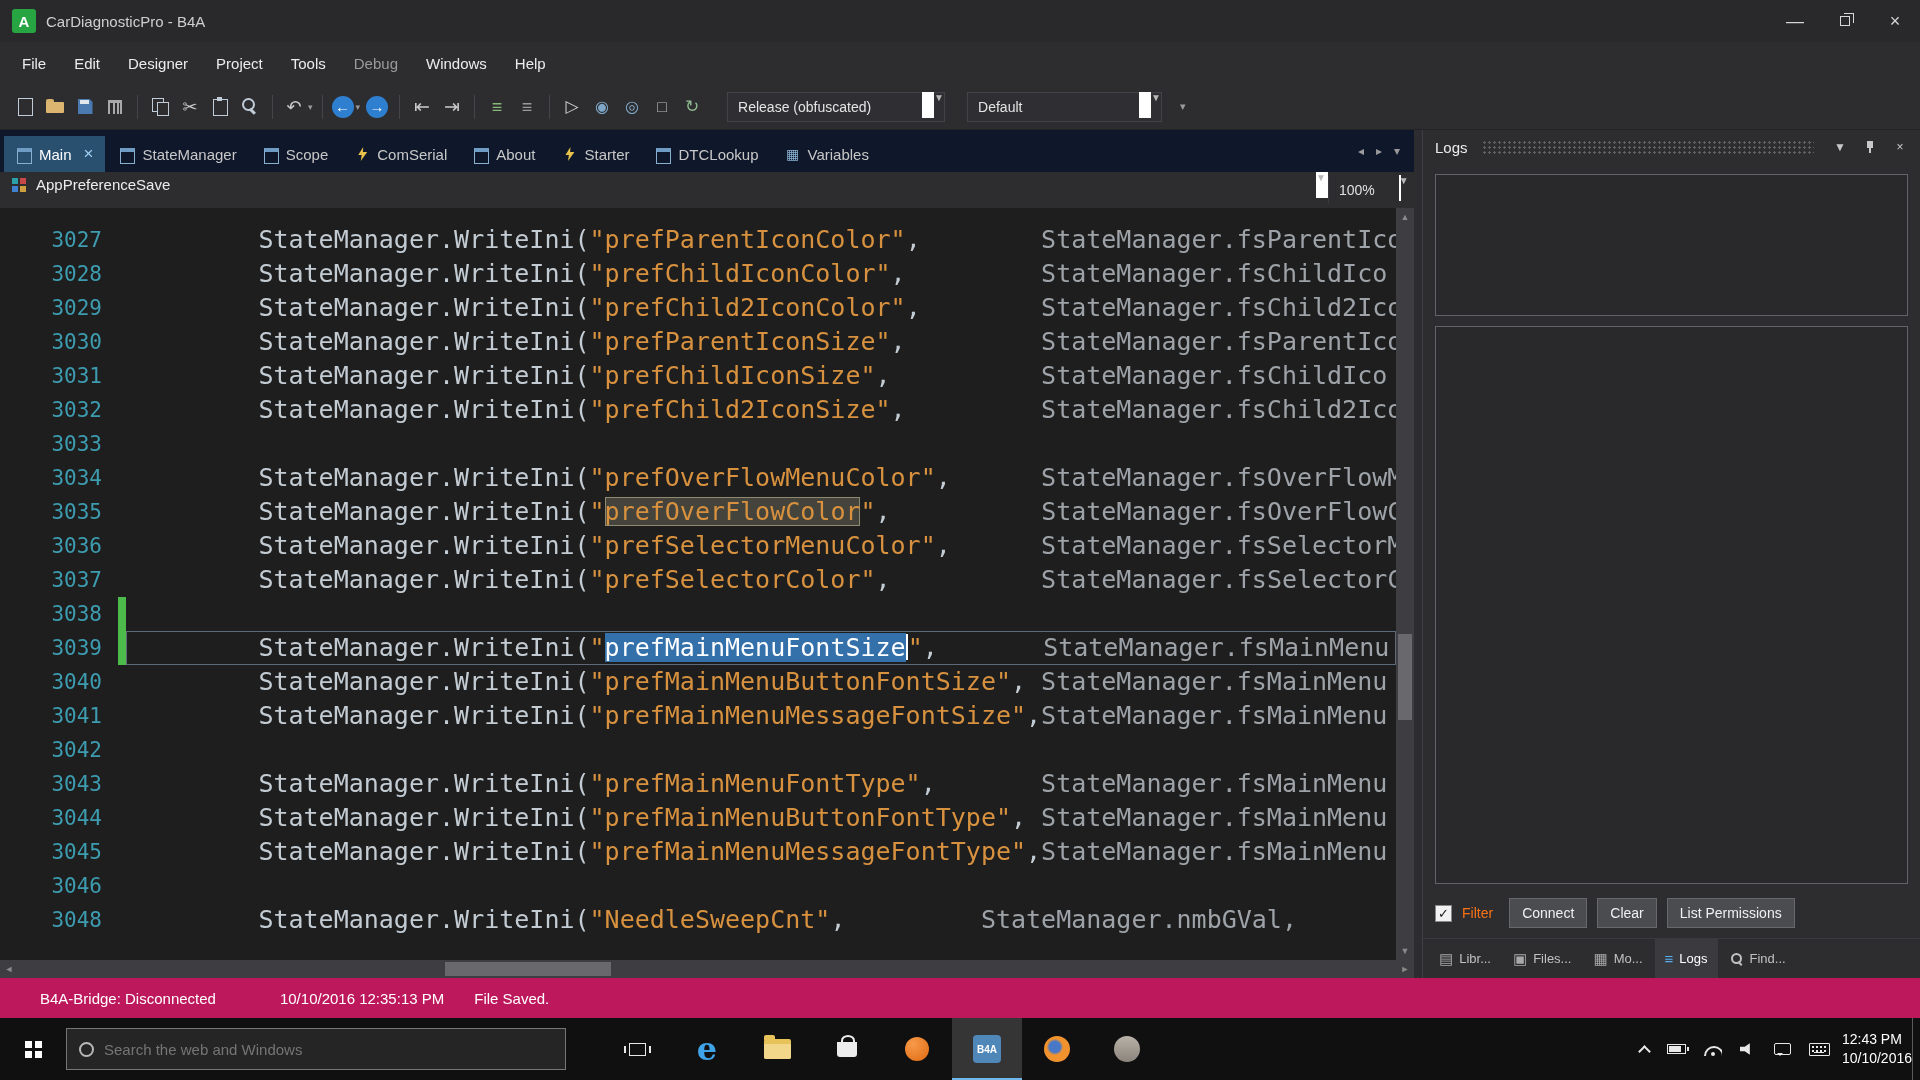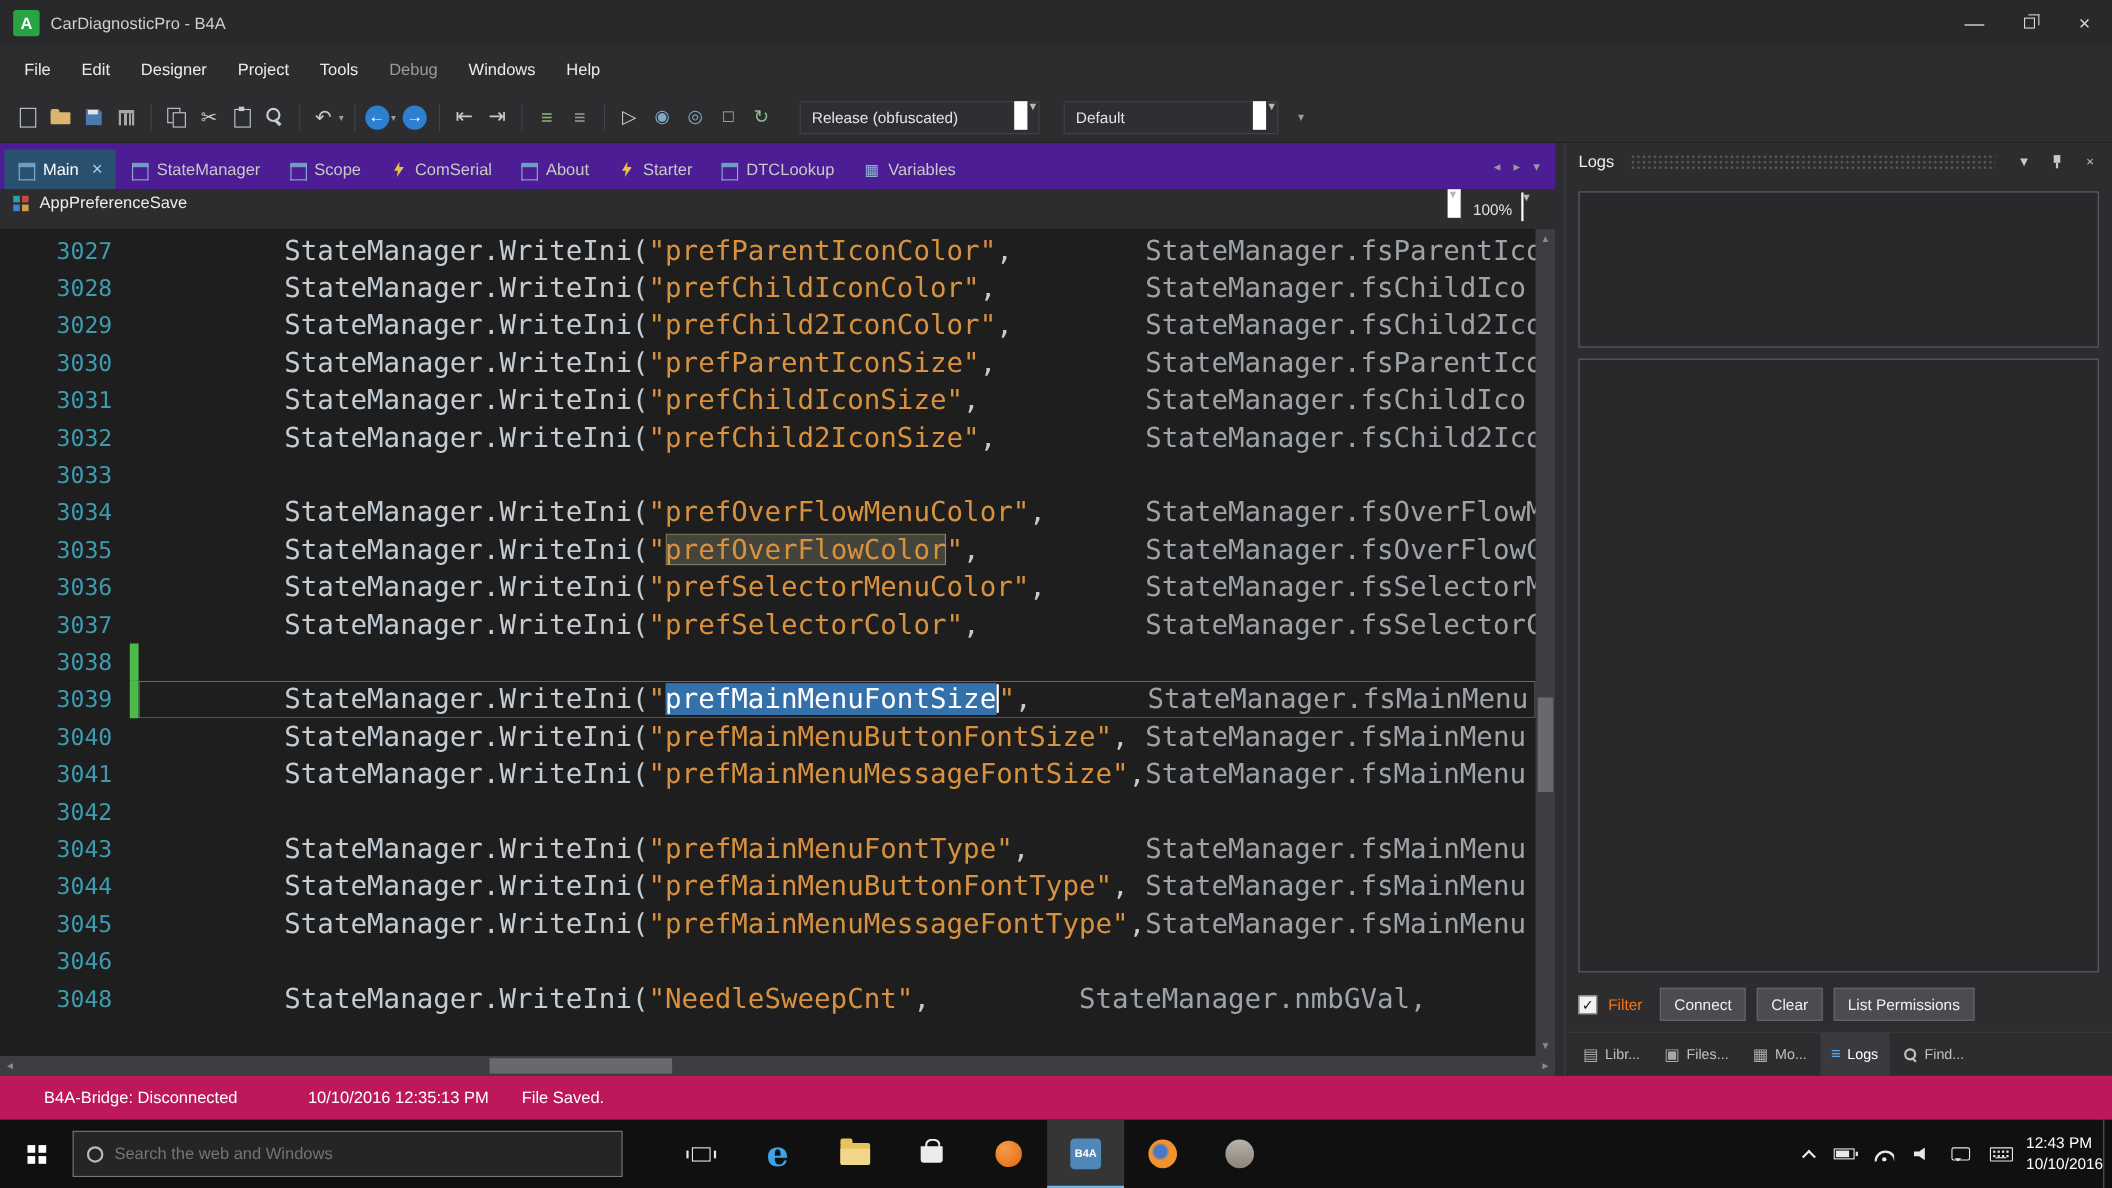--- a/index.html
+++ b/index.html
@@ -60,47 +60,47 @@
   .combo-config { width:218px; margin-left:20px; }
   .combo-build  { width:195px; margin-left:22px; }
   .combo .caret { margin-left:auto; color:#b8b8b8; font-size:10px; padding-left:12px; }
   .tb-overflow { margin-left:18px; color:#9a9a9a; font-size:11px; }
 
   
   .mainrow { flex:1; display:flex; background:#2d2d30; min-height:0; }
   .editor-col { width:1414px; flex:none; display:flex; flex-direction:column; min-height:0; }
 
   
-  .tabbar { height:42px; flex:none; display:flex; align-items:flex-end; background:#4c1d95; padding-left:4px; }
+  .tabbar { height:42px; flex:none; display:flex; align-items:flex-end; background:#0f172a; padding-left:4px; }
   #doc-tabs { display:flex; align-items:flex-end; }
   .dtab { height:36px; display:flex; align-items:center; padding:0 12px; margin-right:2px; gap:7px;
           font-size:15px; color:#c8c8c8; }
   .dtab.active { background:#2a5070; color:#ffffff; }
   .dtab-close { color:#9fd0f2; font-size:17px; margin-left:5px; }
   .tic { width:16px; height:16px; position:relative; flex:none; }
   .tic-form::before { content:""; position:absolute; left:1px; top:2px; width:13px; height:11px;
                       border:1px solid #8ab0d0; border-top:4px solid #6f9cc4; }
   .tic-service::before { content:""; position:absolute; left:4px; top:1px; width:9px; height:14px; background:#e8c14a;
                          clip-path:polygon(55% 0,0 58%,38% 58%,28% 100%,100% 35%,52% 35%); }
   .tic-glyph { color:#8ab0d0; font-size:14px; display:flex; align-items:center; justify-content:center; }
   .tab-nav { margin-left:auto; align-self:center; display:flex; align-items:center; gap:12px;
              color:#9a9a9a; font-size:12px; padding-right:14px; }
 
   
   .navbar { height:36px; flex:none; background:#2d2d30; display:flex; align-items:center; }
   .module-combo { flex:1; height:28px; margin-left:10px; display:flex; gap:8px;
                   color:#ececec; font-size:15px; }
   .module-combo .caret, .zoom-combo .caret { color:#b8b8b8; font-size:10px; }
   .module-combo .caret { margin-left:auto; padding-right:12px; }
-  .zoom-combo { width:86px; height:28px; display:flex; align-items:center; gap:8px; padding:0 10px;
+  .zoom-combo { width:86px; height:28px; display:flex; align-items:center; gap:24px; padding:0 10px;
                 border-left:1px solid #3a3a3e; color:#e0e0e0; font-size:14px; }
 
   
   .editor-wrap { flex:1; display:flex; background:#1e1e1e; min-height:0; overflow:hidden; }
-  .code-area { flex:1; padding-top:3px; overflow:hidden; min-width:0; }
+  .code-area { flex:1; padding-top:15px; overflow:hidden; min-width:0; }
   .code-line { display:flex; height:34px; line-height:34px; white-space:pre;
                font-family:"DejaVu Sans Mono", monospace; font-size:25px; }
   .ln { width:118px; flex:none; text-align:right; padding-right:16px; color:#3d9cb0; font-size:21px; }
   .mark { width:8px; flex:none; }
   .mark.green { background:#4cbb4c; }
   .ltext { flex:1; padding-left:12px; overflow:hidden; position:relative; min-width:0; }
   .current .ltext { box-shadow:inset 0 0 0 1px #5d6b78; }
   .seg-c { color:#c3cbd3; }
   .seg-s { color:#d8923f; }
   .seg-d { color:#9da3a8; }

